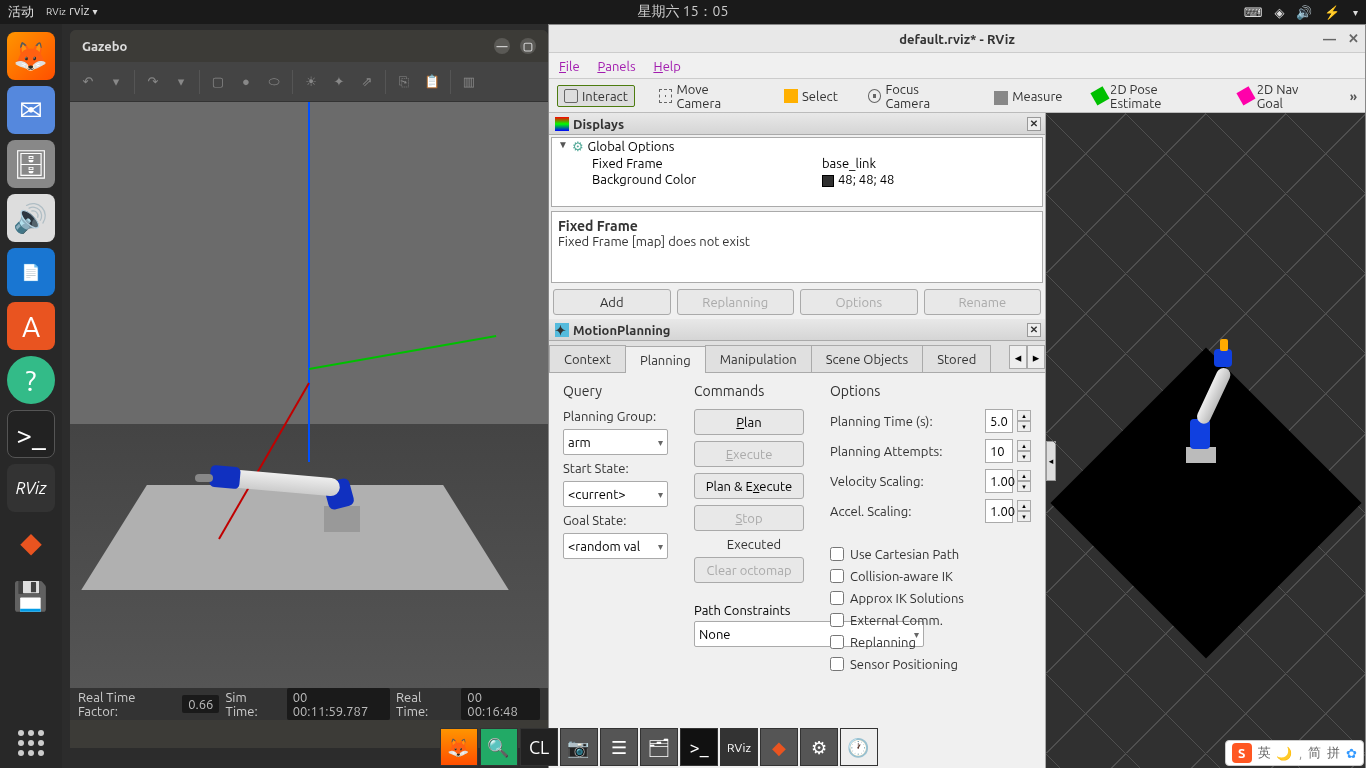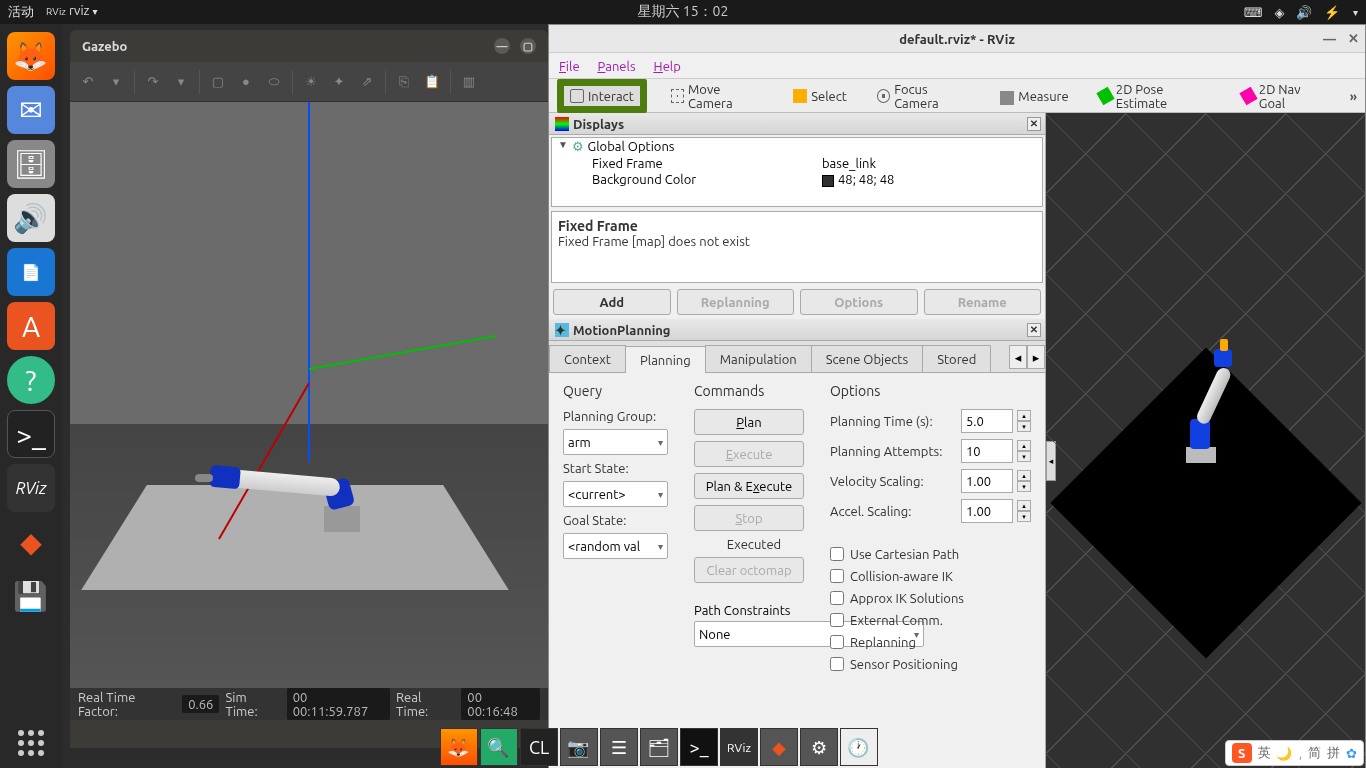--- a/index.html
+++ b/index.html
@@ -53,21 +53,21 @@
 
 
 .rviz-win { position: absolute; left: 548px; top: 24px; width: 818px; height: 744px; background: #f0f0f0; border: 1px solid #888; }
 .rviz-title { height: 28px; background: #e8e8e8; display: flex; align-items: center; justify-content: center; color: #333; font-weight: bold; border-bottom: 1px solid #ccc; position: relative; }
 .rviz-title-btns { position: absolute; right: 6px; display: flex; gap: 12px; color: #666; }
 .rviz-menu { height: 26px; display: flex; align-items: center; padding: 0 10px; gap: 18px; color: #a21caf; border-bottom: 1px solid #ccc; }
 .rviz-menu span { text-decoration: underline; text-decoration-color: transparent; }
 .rviz-menu span::first-letter { text-decoration: underline; }
 .rviz-tools { height: 34px; display: flex; align-items: center; padding: 0 8px; gap: 18px; border-bottom: 1px solid #bbb; background: #ededed; }
 .tool { display: flex; align-items: center; gap: 4px; color: #333; padding: 3px 6px; }
-.tool.active { border: 7px solid #4d7c0f; background: #ddd; border-radius: 2px; }
+.tool.active { border: 1px solid #4d7c0f; background: #ddd; border-radius: 2px; }
 .tool .ico { width: 14px; height: 14px; display: inline-block; }
 .ico-interact { border: 1px solid #666; border-radius: 2px; }
 .ico-move { background: radial-gradient(circle, #666 1px, transparent 1px); border: 1px dashed #666; }
 .ico-select { background: #ffb000; }
 .ico-focus { border: 1px solid #666; border-radius: 50%; background: radial-gradient(#666 2px, transparent 2px); }
 .ico-measure { background: #888; height: 6px; margin-top: 4px; }
 .ico-pose { width: 14px; height: 2px; background: #00c000; transform: rotate(-30deg); }
 .ico-nav { width: 14px; height: 2px; background: #ff00aa; transform: rotate(-30deg); }
 .tool-more { margin-left: auto; font-weight: bold; color: #555; }
 
@@ -80,40 +80,40 @@
 .tree-row { display: flex; padding: 1px 4px; }
 .tree-row .k { width: 230px; }
 .tree-row.l0 { padding-left: 6px; }
 .tree-row.l1 { padding-left: 40px; }
 .tree-row .gear { color: #5a9; margin-right: 4px; }
 .tree-row .tri { color: #555; margin-right: 4px; font-size: 10px; }
 .color-sw { width: 12px; height: 12px; background: #303030; display: inline-block; border: 1px solid #000; margin-right: 4px; vertical-align: middle; }
 .displays-desc { height: 72px; background: #fff; border: 1px solid #aaa; margin: 2px; padding: 6px; color: #333; }
 .displays-desc b { font-size: 14px; }
 .displays-btns { display: flex; gap: 6px; padding: 4px; }
-.displays-btns button { flex: 1; height: 26px; background: #e8e8e8; border: 1px solid #aaa; border-radius: 3px; color: #333; font-weight: bold; }
+.displays-btns button { flex: 1; height: 26px; background: #e8e8e8; border: 1px solid #aaa; border-radius: 3px; color: #333; }
 .displays-btns button:disabled { color: #aaa; }
 
 .mp-tabs { display: flex; border-bottom: 1px solid #aaa; background: #e0e0e0; padding-top: 4px; }
 .mp-tab { padding: 6px 14px; border: 1px solid #aaa; border-bottom: none; background: #e0e0e0; margin-right: -1px; color: #333; }
 .mp-tab.active { background: #f0f0f0; position: relative; top: 1px; }
 .mp-tab-nav { margin-left: auto; display: flex; }
 .mp-tab-nav span { width: 18px; height: 24px; border: 1px solid #aaa; display: flex; align-items: center; justify-content: center; background: #eee; }
 
 .mp-body { flex: 1; padding: 10px 14px; display: flex; gap: 16px; background: #f0f0f0; overflow: hidden; }
 .mp-col { display: flex; flex-direction: column; gap: 6px; }
 .mp-col h4 { font-weight: normal; color: #333; font-size: 14px; margin-bottom: 4px; }
 .mp-col button { width: 110px; height: 26px; background: #e8e8e8; border: 1px solid #aaa; border-radius: 3px; }
 .mp-col button:disabled { color: #aaa; }
 .mp-col label { color: #333; font-size: 13px; }
 .mp-col select, .mp-col .combo { width: 105px; height: 26px; border: 1px solid #aaa; background: #fff; padding: 0 4px; display: flex; align-items: center; justify-content: space-between; border-radius: 2px; }
 .combo::after { content: "▾"; color: #666; font-size: 10px; }
 .opt-row { display: flex; align-items: center; gap: 4px; }
 .opt-row label { flex: 1; }
-.opt-row .spin { width: 52px; height: 24px; border: 1px solid #aaa; background: #fff; padding: 0 4px; display: flex; align-items: center; }
+.opt-row .spin { width: 28px; height: 24px; border: 1px solid #aaa; background: #fff; padding: 0 4px; display: flex; align-items: center; }
 .opt-row .spinbtn { width: 14px; display: flex; flex-direction: column; }
 .opt-row .spinbtn span { height: 11px; border: 1px solid #aaa; font-size: 7px; text-align: center; line-height: 9px; background: #eee; }
 .chk { display: flex; align-items: center; gap: 6px; margin-top: 2px; }
 .chk input { width: 14px; height: 14px; }
 
 .path-sec { padding: 6px 14px; }
 .path-sec .combo { width: 230px; margin-top: 4px; }
 
 
 .rviz-3d { flex: 1; background: #303030; position: relative; display: flex; align-items: center; justify-content: center; }
@@ -140,21 +140,21 @@
 .ime .s { width: 20px; height: 20px; background: #ff5722; color: #fff; border-radius: 4px; text-align: center; line-height: 20px; font-weight: bold; }
 </style>
 </head>
 <body>
 
 <div class="topbar">
   <div class="topbar-left">
     <span>活动</span>
     <span><span style="font-size:10px;">RViz</span> <span>rviz</span> <span class="dd">▾</span></span>
   </div>
-  <div class="topbar-center">星期六 15：02</div>
+  <div class="topbar-center">星期六 15：05</div>
   <div class="topbar-right">
     <span>⌨</span>
     <span>◈</span>
     <span>🔊</span>
     <span>⚡</span>
     <span class="dd">▾</span>
   </div>
 </div>
 
 <div class="dock">

